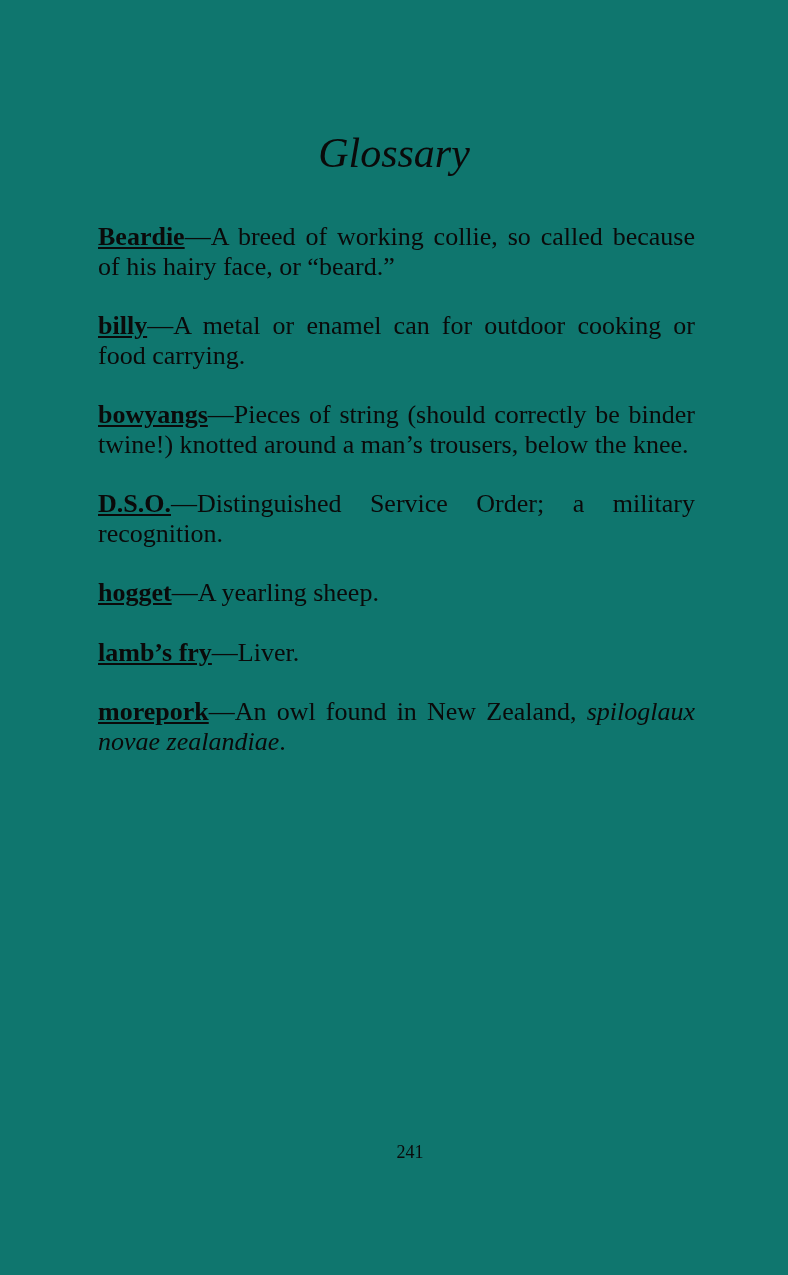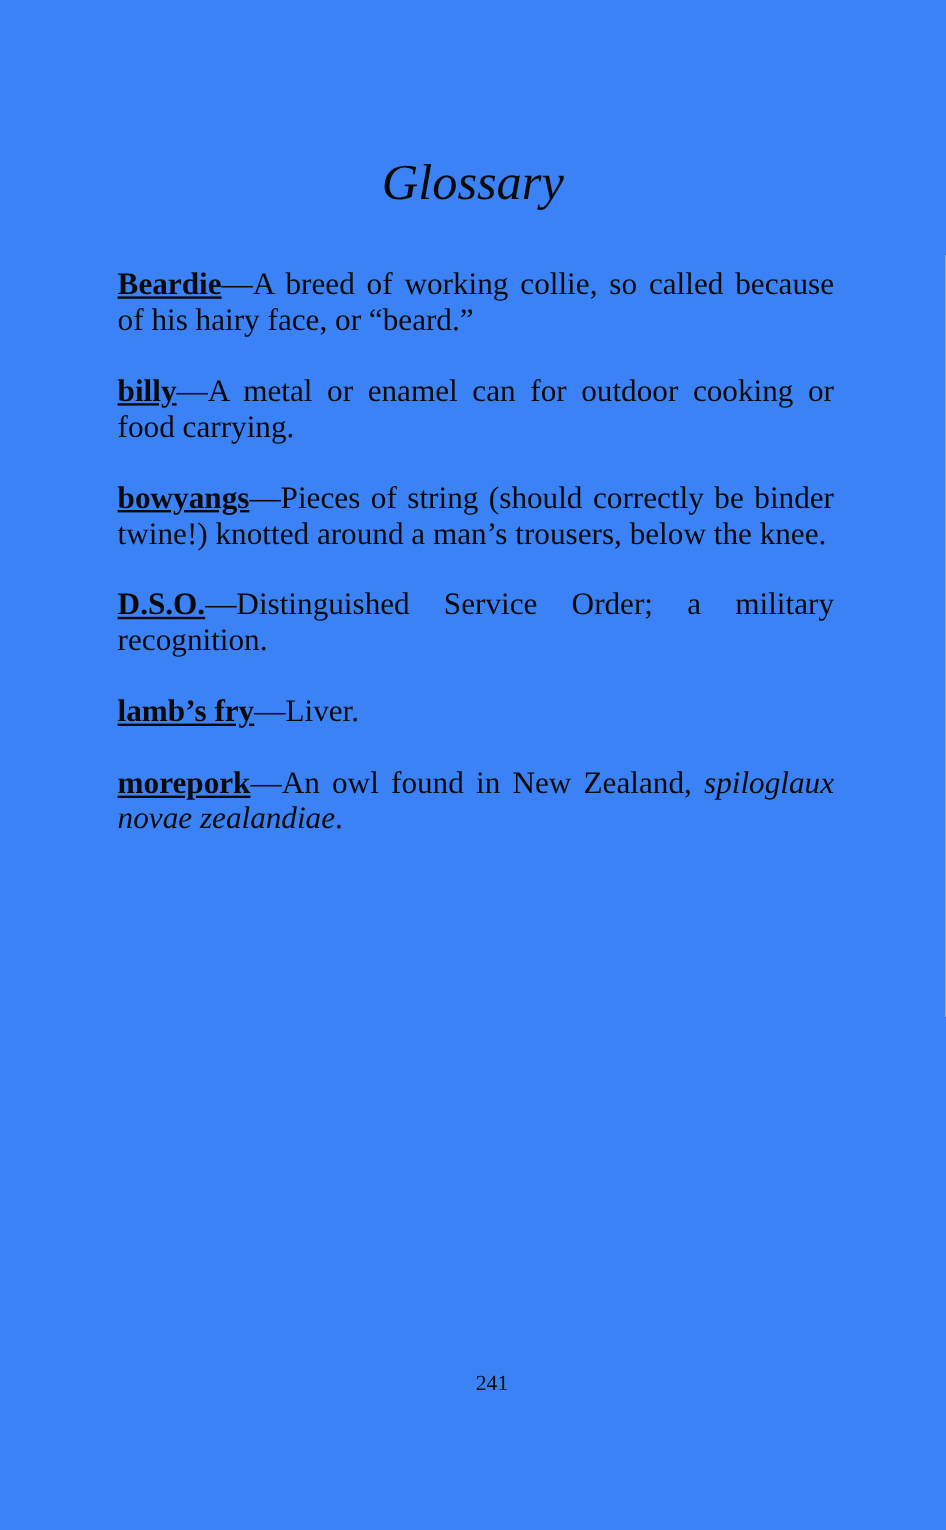--- a/index.html
+++ b/index.html
@@ -1,21 +1,21 @@
 <!DOCTYPE html>
 <html><head>
 <meta charset="utf-8">
 <style>
   html, body { margin: 0; padding: 0; }
   body { background: #ffffff; }
   .page {
     position: relative;
     width: 788px;
     height: 1275px;
-    background: #3b82f6;
+    background: #0f766e;
     color: #0a0a0a;
     font-family: "Liberation Serif", "DejaVu Serif", serif;
     box-sizing: border-box;
     padding-top: 128px;
     overflow: hidden;
   }
   .title {
     margin: 0 0 44px 0;
     text-align: center;
     font-style: italic;
@@ -54,20 +54,21 @@
   <div class="content">
   <p class="entry"><b class="term">Beardie</b><span><span>—A breed of working collie, so called because of his hairy face, or “beard.”</span></span></p>
 
   <p class="entry"><b class="term">billy</b><span><span>—A metal or enamel can for outdoor cooking or food carrying.</span></span></p>
 
   <p class="entry"><b class="term">bowyangs</b><span><span>—Pieces of string (should correctly be binder twine!) knotted around a man’s trousers, below the knee.</span></span></p>
 
   <p class="entry"><b class="term">D.S.O.</b><span><span>—Distinguished Service Order; a military recognition.</span></span></p>
 
 
+  <p class="entry"><b class="term">hogget</b><span><span>—A yearling sheep.</span></span></p>
 
 
   <p class="entry"><b class="term">lamb’s fry</b><span><span>—Liver.</span></span></p>
 
 
   <p class="entry"><b class="term">morepork</b><span><span>—An owl found in New Zealand, </span><i>spiloglaux novae zealandiae</i><span>.</span></span></p>
 </div>
   <div class="page-number">241</div>
 </div>
 

